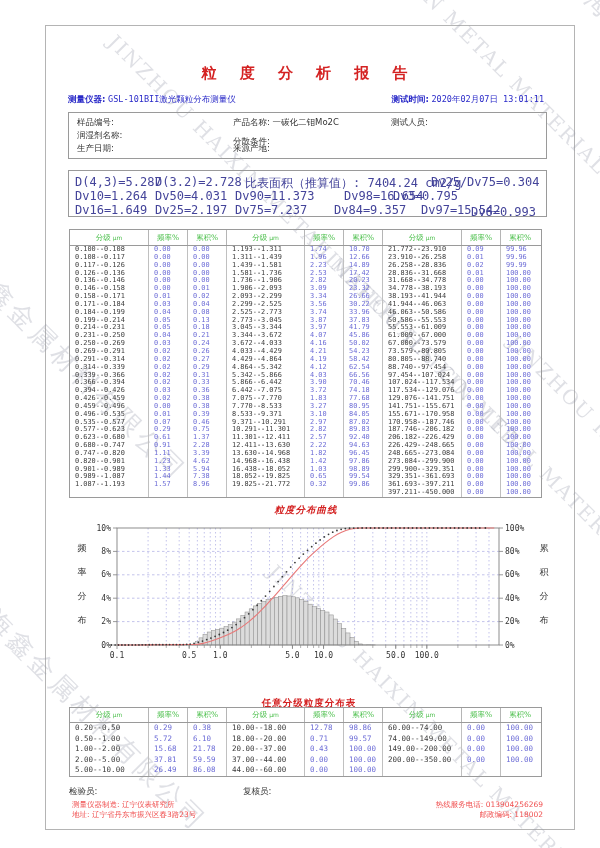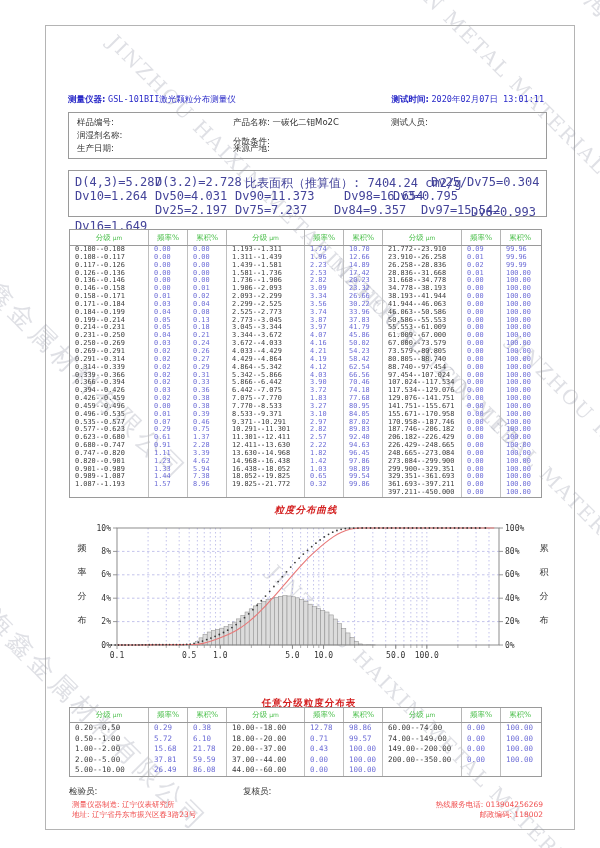--- a/index.html
+++ b/index.html
@@ -84,20 +84,21 @@
 
   <span class="wm cn w1">锦州海鑫金属材料有限公司</span>
   <span class="wm en w2">JINZHOU HAIXIN METAL MATERIALS CO., LTD.</span>
   <span class="wm en w3">JINZHOU HAIXIN METAL MATERIALS CO., LTD.</span>
   <span class="wm cn w4">锦州海鑫金属材料有限公司</span>
   <span class="wm en w5">JINZHOU HAIXIN METAL MATERIALS CO., LTD.</span>
   <span class="wm cn w6">锦州海鑫金属材料有限公司</span>
   <span class="wm en w7">JINZHOU HAIXIN METAL MATERIALS CO., LTD.</span>
   <span class="wm en w8">JINZHOU HAIXIN METAL MATERIALS CO., LTD.</span>
 
+  <div class="doc-title">粒 度 分 析 报 告</div>
 
   <div class="meta-row">
     <span class="meta-left"><b>测量仪器:</b>&nbsp;<span class="mono">GSL-101BII激光颗粒分布测量仪</span></span>
     <span class="meta-right"><b>测试时间:</b>&nbsp;<span class="mono">2020年02月07日 13:01:11</span></span>
   </div>
 
   <div class="info-box">
     <span class="info-cell" style="left:8px;top:4px;"><span>样品编号:</span> <span></span></span>
     <span class="info-cell" style="left:164px;top:4px;"><span>产品名称:</span> <span>一碳化二钼Mo2C</span></span>
     <span class="info-cell" style="left:322px;top:4px;"><span>测试人员:</span> <span></span></span>
@@ -111,21 +112,21 @@
     <span class="p" style="left:6px;top:4px;">D(4,3)=5.287</span>
     <span class="p" style="left:86px;top:4px;">D(3.2)=2.728</span>
     <span class="p" style="left:176px;top:4px;">比表面积（推算值）: 7404.24 cm2/g</span>
     <span class="p" style="left:362px;top:4px;">Dv25/Dv75=0.304</span>
     <span class="p" style="left:6px;top:18px;">Dv10=1.264</span>
     <span class="p" style="left:86px;top:18px;">Dv50=4.031</span>
     <span class="p" style="left:166px;top:18px;">Dv90=11.373</span>
     <span class="p" style="left:246px;top:18px;padding-left:29px;">Dv98=16.654</span>
     <span class="p" style="left:324px;top:18px;">Dv3=0.795</span>
     <span class="p" style="left:402px;top:34px;">Dv6=0.993</span>
-    <span class="p" style="left:6px;top:32px;margin-top:16px;">Dv16=1.649</span>
+    <span class="p" style="left:6px;top:32px;">Dv16=1.649</span>
     <span class="p" style="left:86px;top:32px;">Dv25=2.197</span>
     <span class="p" style="left:166px;top:32px;">Dv75=7.237</span>
     <span class="p" style="left:246px;top:32px;margin-left:19px;">Dv84=9.357</span>
     <span class="p" style="left:324px;top:32px;padding-left:28px;">Dv97=15.542</span>
   </div>
 
   <div class="gtable basic-table">
     <div class="ghead">
       <div class="hc"><span>分级</span><span class="unit">μm</span></div>
       <div class="hc">频率%</div>

